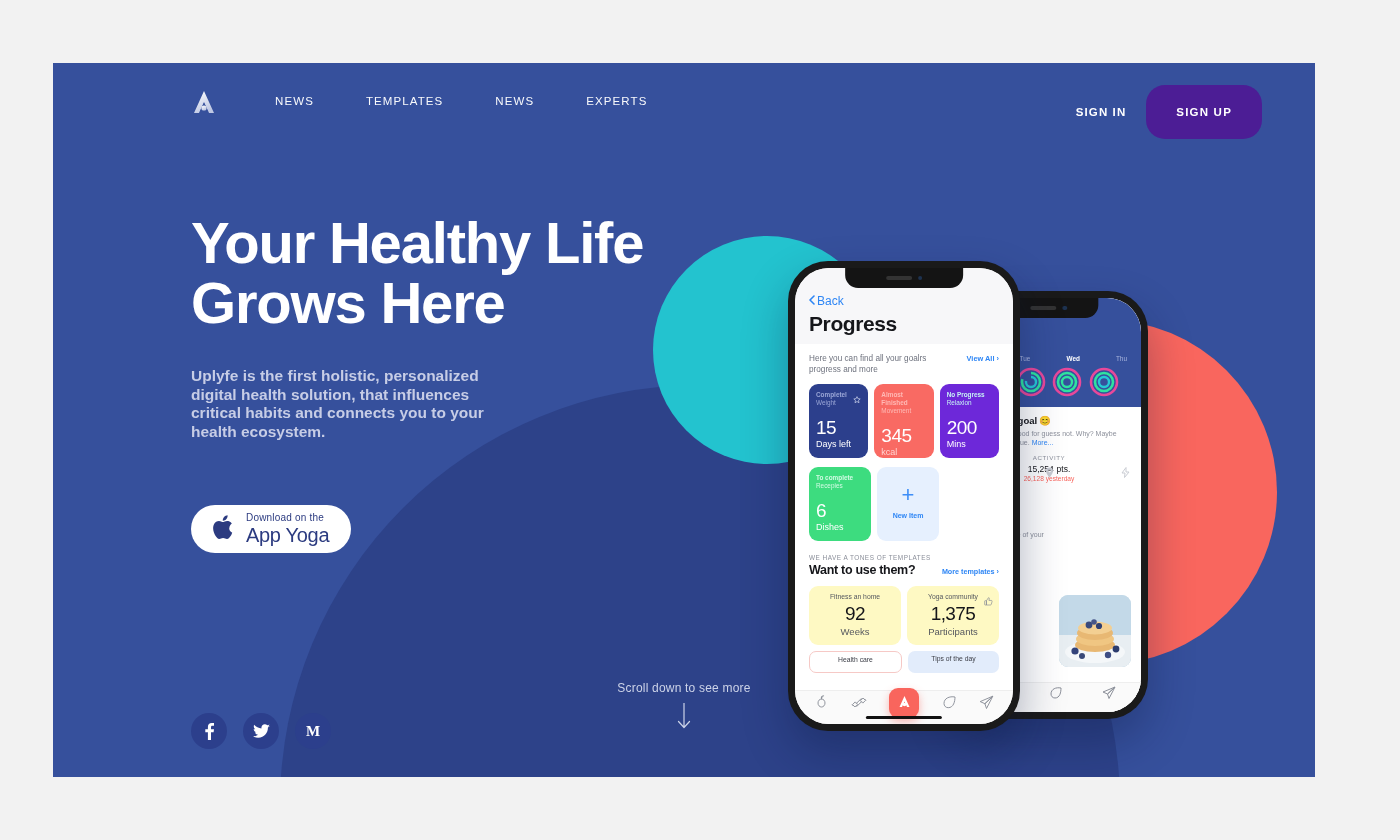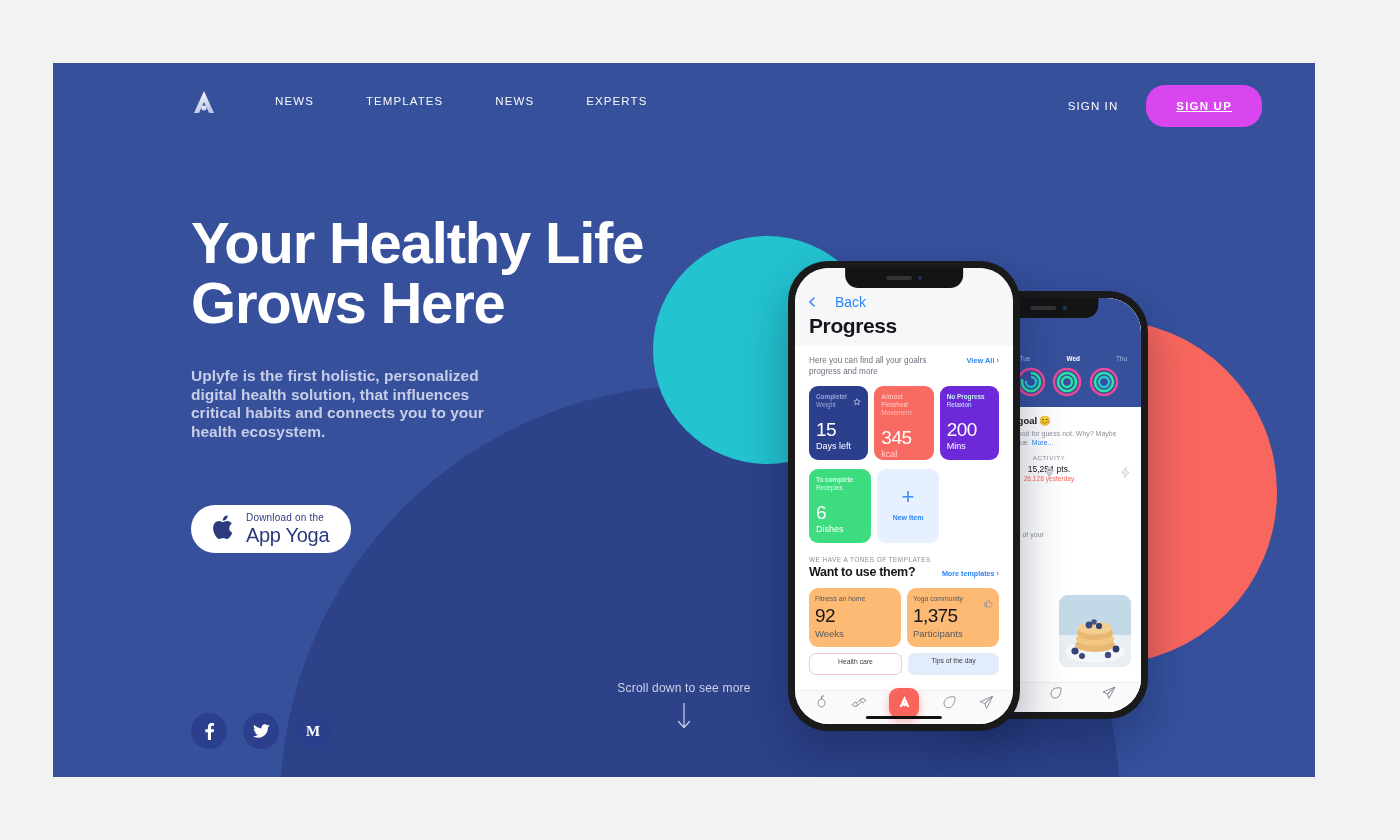--- a/index.html
+++ b/index.html
@@ -40,30 +40,29 @@
   }
   .logo-wrap { position:absolute; left:134px; top:24px; width:34px; height:34px; }
   .nav-links { position:absolute; left:196px; top:32px; display:flex; gap:0; }
   .nav-link {
     color:#ffffff; font-size:11.5px; letter-spacing:1.1px;
     font-weight:500; text-decoration:none; padding:0 26px;
     cursor:pointer; opacity:.97;
   }
   .nav-right { position:absolute; right:53px; top:22px; display:flex; align-items:center; gap:0; }
   .signin {
-    color:#ffffff; font-size:11.5px; letter-spacing:1.1px; font-weight:400;
-    margin-right:28px; cursor:pointer; background:none; border:none;
+    color:#ffffff; font-size:11.5px; letter-spacing:1.1px; font-weight:700;
+    margin-right:20px; cursor:pointer; background:none; border:none;
     font-family:inherit;
   }
   .signup {
-    background:#d946ef; color:#ffffff; border:none;
+    background:#4c1d95; color:#ffffff; border:none;
     font-size:11.5px; letter-spacing:1.2px; font-weight:700;
-    padding:0 30px; height:42px; border-radius:19px; cursor:pointer;
+    padding:0 30px; height:54px; border-radius:19px; cursor:pointer;
     font-family:inherit;
-    text-decoration:underline;
   }
 
   
   .content { position:absolute; left:138px; top:150px; width:520px; z-index:30; }
   .headline {
     color:#ffffff; font-size:58px; line-height:60px;
     font-weight:700; letter-spacing:-1.2px;
   }
   .subcopy {
     margin-top:34px; color:#c7cde6; font-size:15.5px;
@@ -120,21 +119,21 @@
   }
 
   
   #phone2 { left:897px; top:228px; width:198px; height:428px; z-index:18; }
   
   #phone1 { left:735px; top:198px; width:232px; height:470px; z-index:22; }
 
   
   .p1 { font-family:"Liberation Sans", sans-serif; }
   .p1-head { background:#f7f7f9; padding:26px 14px 8px; }
-  .p1-back { color:#2e86f5; font-size:14px; display:flex; align-items:center; gap:20px; font-weight:500; }
+  .p1-back { color:#2e86f5; font-size:12px; display:flex; align-items:center; gap:2px; font-weight:500; }
   .p1-title { font-size:21px; font-weight:700; color:#15161a; margin-top:4px; letter-spacing:-.4px; }
   .p1-body { padding:9px 14px 0; }
   .p1-desc-row { display:flex; justify-content:space-between; align-items:flex-start; }
   .p1-desc { color:#6e727e; font-size:8.2px; line-height:11px; width:128px; }
   .p1-viewall { color:#2e86f5; font-size:7.4px; font-weight:600; white-space:nowrap; padding-top:1px;margin-left:21px; }
   .cards { display:flex; gap:6px; margin-top:9px; }
   .card { border-radius:9px; padding:7px 7px 8px; width:62px; height:74px; position:relative; }
   .card .k-lab { font-size:6.4px; line-height:8px; font-weight:600; }
   .card .k-sub { font-size:6.4px; line-height:8px; font-weight:500; }
   .card .k-num { font-size:19px; font-weight:400; line-height:22px; margin-top:10px; letter-spacing:-.5px; }
@@ -155,22 +154,22 @@
   .c-new .plus { font-size:22px; font-weight:300; line-height:14px; color:#3e8ef7; }
   .c-new .nlab { font-size:7px; font-weight:600; }
   .star { position:absolute; right:7px; top:6px; }
   .tmpl { margin-top:13px; }
   .tmpl-kick { color:#8a8e99; font-size:6.4px; letter-spacing:.5px; }
   .tmpl-row { display:flex; justify-content:space-between; align-items:baseline; margin-top:2px; }
   .tmpl-title { font-size:12.5px; font-weight:700; color:#15161a; letter-spacing:-.3px; }
   .tmpl-more { color:#2e86f5; font-size:7.2px; font-weight:700; }
   .stats { display:flex; gap:6px; margin-top:9px; }
   .stat {
-    background:#fdba74; border-radius:9px; flex:1;
-    padding:7px 6px 8px; position:relative;
+    background:#fef9c3; border-radius:9px; flex:1;
+    padding:7px 6px 8px; text-align:center; position:relative;
   }
   .stat-lab { font-size:6.8px; color:#55585f; }
   .stat-num { font-size:19px; color:#15161a; margin-top:3px; letter-spacing:-.6px; }
   .stat-unit { font-size:9.5px; color:#55585f; margin-top:1px; }
   .thumb-icon { position:absolute; right:6px; top:6px; }
   .mini-row { display:flex; gap:6px; margin-top:6px; }
   .mini { flex:1; border-radius:7px; text-align:center; font-size:6.8px; padding:4px 0 9px; }
   .mini-a { background:#ffffff; border:.8px solid #f6c9c6; color:#3e4049; }
   .mini-b { background:#e2ecfb; color:#3e4049; }
   .tabbar {

